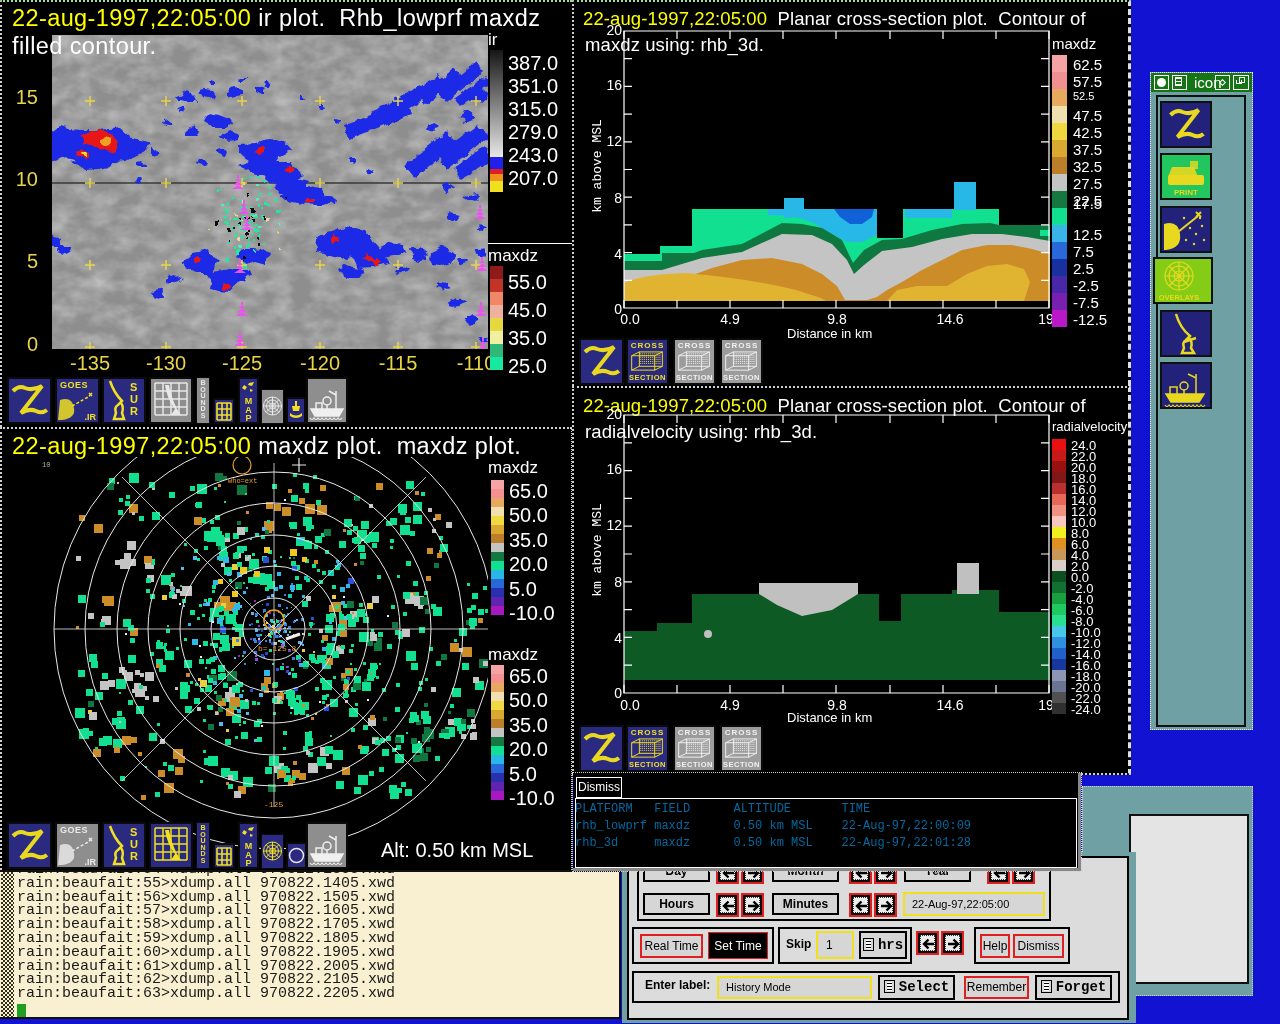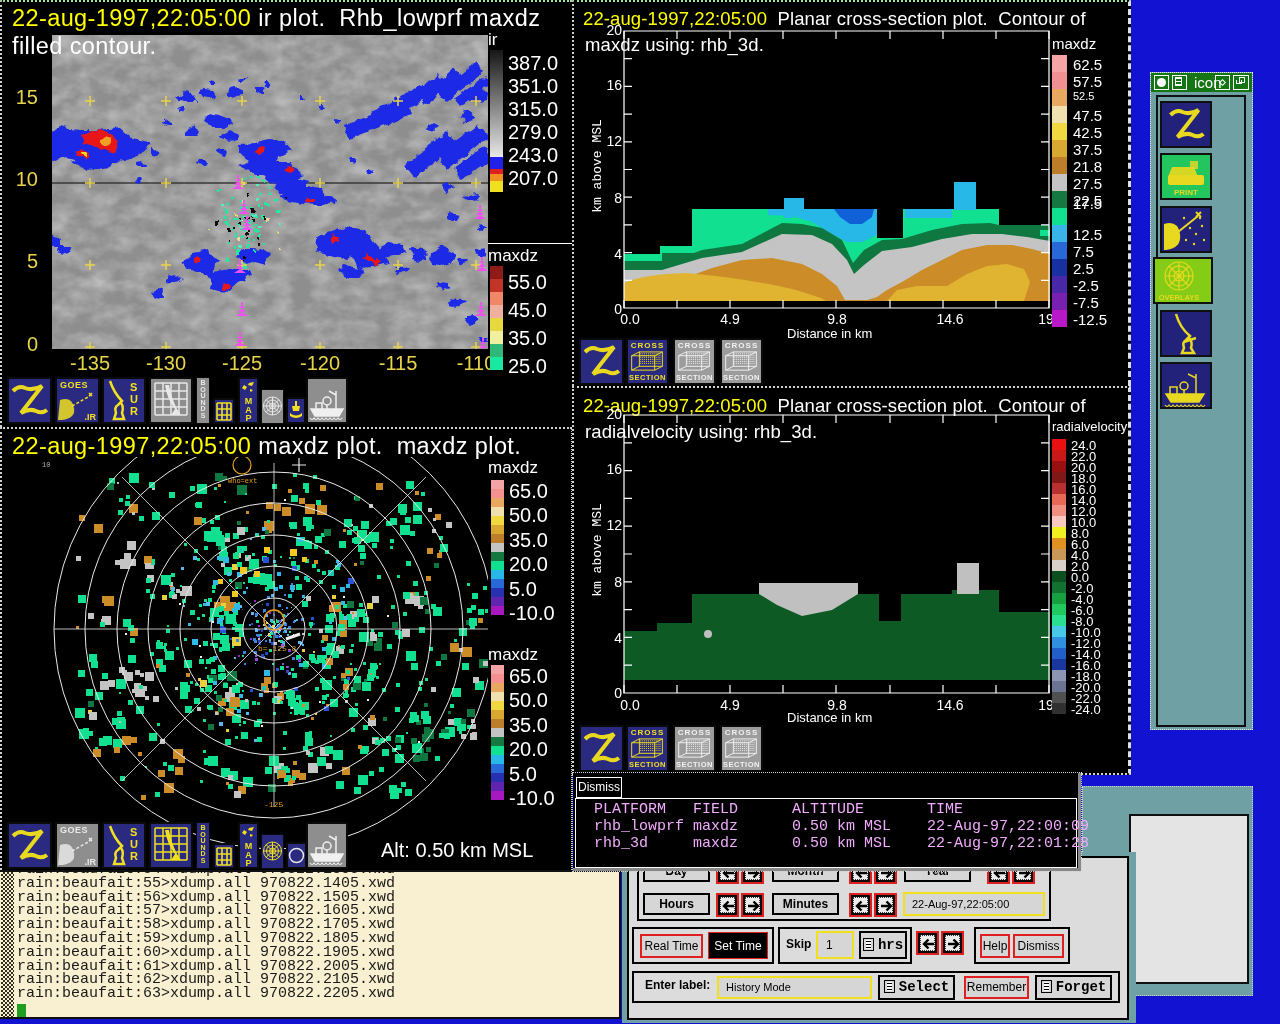--- a/index.html
+++ b/index.html
@@ -437,21 +437,21 @@
     <div class="a" style="left:478px;top:257px;width:15px;height:17px;background:#1830A0"></div>
     <div class="a" style="left:478px;top:274px;width:15px;height:17px;background:#4828A8"></div>
     <div class="a" style="left:478px;top:291px;width:15px;height:17px;background:#7820B0"></div>
     <div class="a" style="left:478px;top:308px;width:15px;height:17px;background:#B818C8"></div>
     <div class="a tw" style="left:499px;top:54px;font-size:15px">62.5</div>
     <div class="a tw" style="left:499px;top:71px;font-size:15px">57.5</div>
     <div class="a tw" style="left:499px;top:88px;font-size:11px">52.5</div>
     <div class="a tw" style="left:499px;top:105px;font-size:15px">47.5</div>
     <div class="a tw" style="left:499px;top:122px;font-size:15px">42.5</div>
     <div class="a tw" style="left:499px;top:139px;font-size:15px">37.5</div>
-    <div class="a tw" style="left:499px;top:156px;font-size:15px">21.8</div>
+    <div class="a tw" style="left:499px;top:156px;font-size:15px">32.5</div>
     <div class="a tw" style="left:499px;top:173px;font-size:15px">27.5</div>
     <div class="a tw" style="left:499px;top:190px;font-size:15px">22.5</div>
     <div class="a tw" style="left:499px;top:193px;font-size:15px">17.5</div>
     <div class="a tw" style="left:499px;top:224px;font-size:15px">12.5</div>
     <div class="a tw" style="left:499px;top:241px;font-size:15px">7.5</div>
     <div class="a tw" style="left:499px;top:258px;font-size:15px">2.5</div>
     <div class="a tw" style="left:499px;top:275px;font-size:15px">-2.5</div>
     <div class="a tw" style="left:499px;top:292px;font-size:15px">-7.5</div>
     <div class="a tw" style="left:499px;top:309px;font-size:15px">-12.5</div>
     <div class="tb" style="left:5px;top:336px;width:45px;height:47px"><svg width="41" height="43" viewBox="0 0 41 43">
@@ -1843,21 +1843,21 @@
       <div class="a" style="left:16px;top:120px;font-size:12px;font-weight:bold;white-space:nowrap;color:#000">Enter label:</div>
       <div class="ybox" style="left:88px;top:118px;width:155px;height:23px;font-size:11px;line-height:19px;padding-left:7px">History Mode</div>
       <div class="gbtn mono" style="left:249px;top:117px;width:77px;height:25px;font-size:14px;font-weight:bold;line-height:21px"><span class="mglyph"></span>Select</div>
       <div class="rbtn" style="left:335px;top:118px;width:65px;height:23px;line-height:19px;font-size:12px;white-space:nowrap">Remember</div>
       <div class="gbtn mono" style="left:406px;top:117px;width:77px;height:25px;font-size:14px;font-weight:bold;line-height:21px"><span class="mglyph"></span>Forget</div>
     </div>
   </div>
 <div class="a" style="left:573px;top:773px;width:508px;height:98px;background:#000;outline:1px dotted #cfcfcf;border-right:3px solid #888;border-bottom:3px solid #888">
 <div class="a" style="left:3px;top:4px;width:46px;height:21px;border:1px solid #fff;color:#fff;font-size:12px;text-align:center;line-height:19px">Dismiss</div>
 <div class="a" style="left:2px;top:25px;width:502px;height:70px;border:1px solid #fff"></div>
-<div class="a mono" style="left:21px;top:28px;font-size:15px;line-height:17px;color:#f0abfc;white-space:pre">PLATFORM   FIELD      ALTITUDE       TIME
+<div class="a mono" style="left:2px;top:28px;font-size:12px;line-height:17px;color:#0369a1;white-space:pre">PLATFORM   FIELD      ALTITUDE       TIME
 rhb_lowprf maxdz      0.50 km MSL    22-Aug-97,22:00:09
 rhb_3d     maxdz      0.50 km MSL    22-Aug-97,22:01:28</div>
 </div>
 <div class="a" style="left:1150px;top:72px;width:103px;height:658px;background:#6FA0A4;border:1px dotted #e8e8e8">
 <div class="a" style="left:0;top:0;width:101px;height:19px;background:#157515"></div>
 <div class="a" style="left:3px;top:2px;width:15px;height:15px;border:1px solid #fff">
       <div style="width:9px;height:9px;background:#fff;border-radius:50%;margin:2px"></div>
     </div>
 <div class="a" style="left:21px;top:2px;width:15px;height:15px;border:1px solid #fff">
       <div style="width:7px;height:9px;border:1px solid #fff;margin:1px 2px;background-image:linear-gradient(#fff 1px,transparent 1px);background-size:100% 3px"></div>

